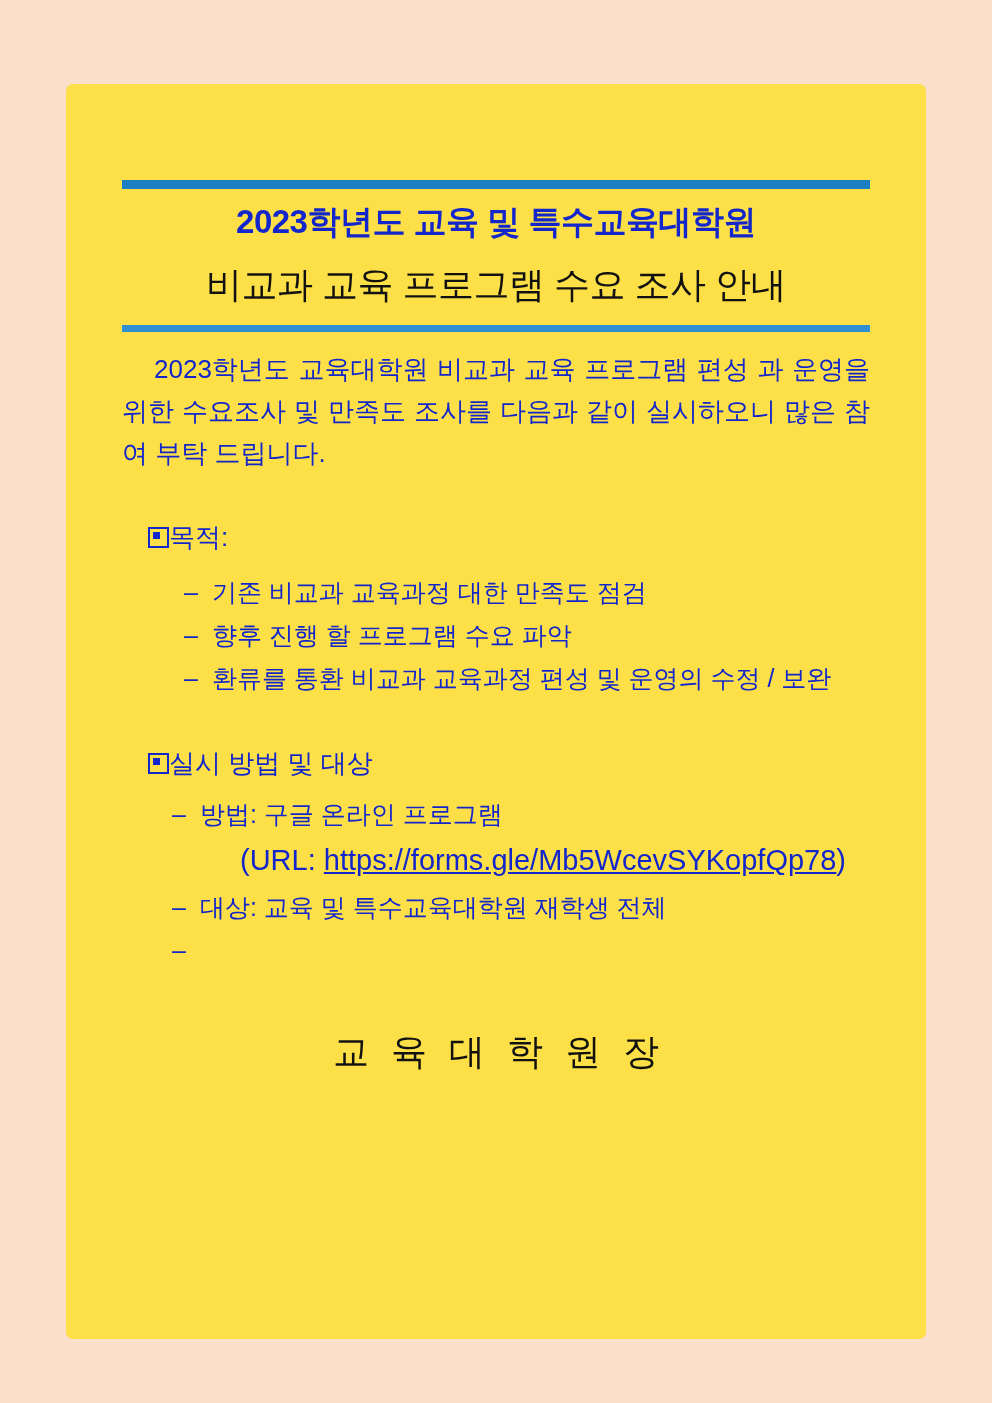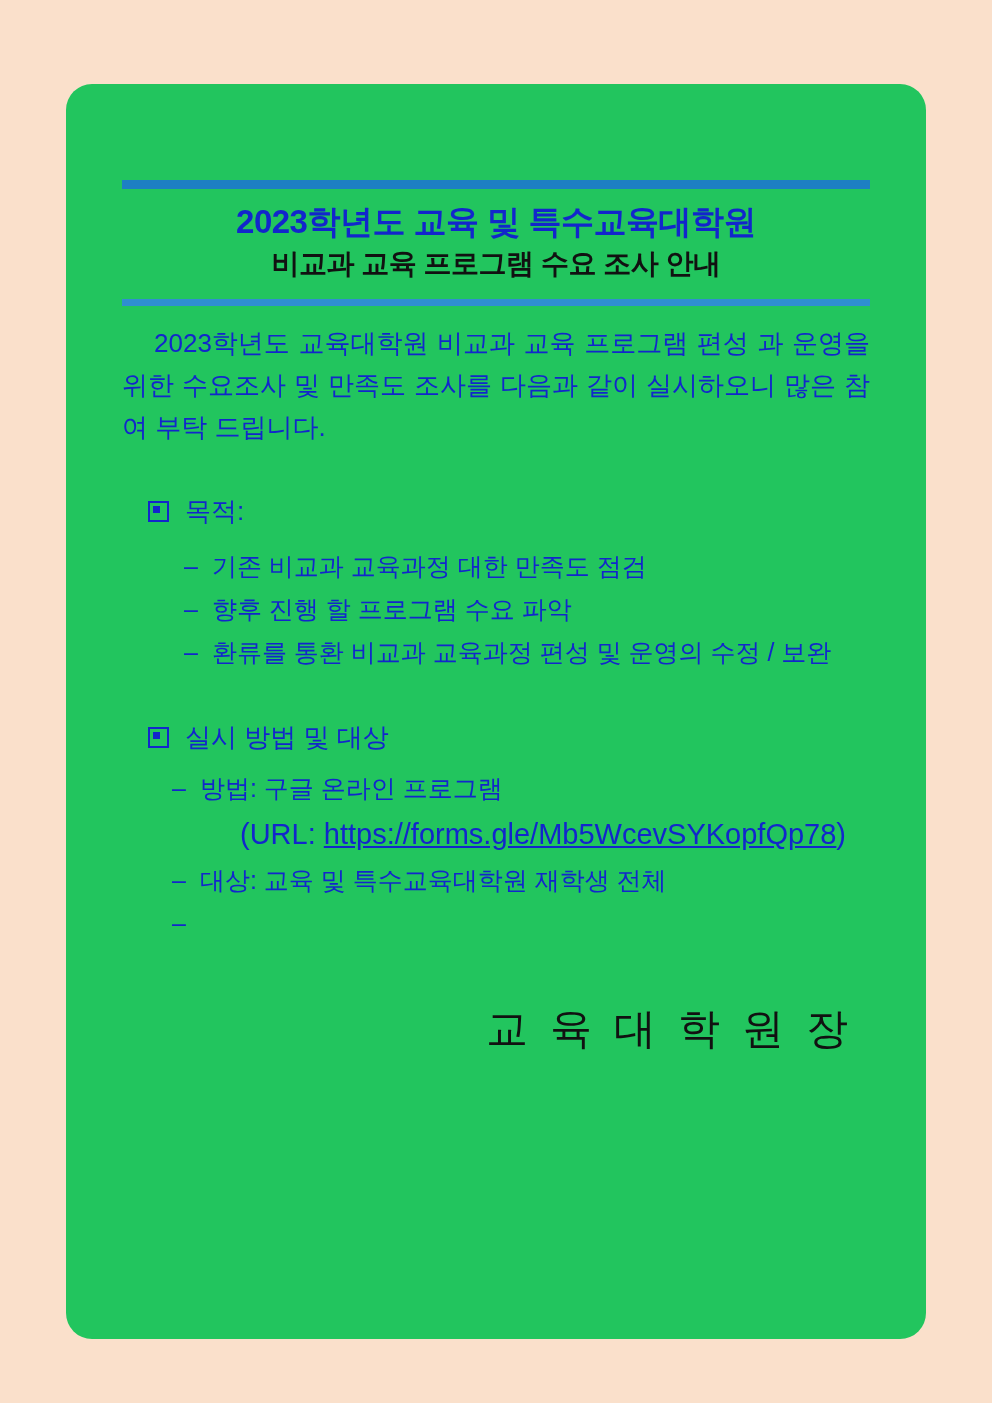--- a/index.html
+++ b/index.html
@@ -12,22 +12,22 @@
     background: #fae0cb;
     font-family: "Liberation Sans", "DejaVu Sans", sans-serif;
     overflow: hidden;
   }
   .page {
     position: absolute;
     left: 66px;
     top: 84px;
     width: 860px;
     height: 1255px;
-    background: #22c55e;
-    border-radius: 26px;
+    background: #fde047;
+    border-radius: 7px;
   }
   .inner {
     position: absolute;
     left: 56px;
     top: 96px;
     right: 56px;
   }
   .rule-top {
     height: 9px;
     background: #1d7fc3;
@@ -44,47 +44,47 @@
     padding: 12px 0 10px 0;
   }
   .title-line1 {
     font-size: 33px;
     font-weight: bold;
     color: #1226cc;
     letter-spacing: -0.5px;
     line-height: 1.25;
   }
   .title-line2 {
-    font-size: 28px;
-    font-weight: bold;
+    font-size: 36px;
+    font-weight: normal;
     color: #111111;
     letter-spacing: -0.5px;
     line-height: 1.3;
-    margin-top: 4px;
+    margin-top: 20px;
   }
   .intro {
     margin-top: 16px;
     font-size: 26px;
     color: #1226cc;
     line-height: 1.62;
     text-align: justify;
     text-justify: inter-word;
     letter-spacing: 0px;
   }
   .intro .indent { display: inline-block; width: 32px; }
 
   .section {
     margin-top: 46px;
   }
   .sec-head {
     font-size: 26px;
     color: #1226cc;
     display: flex;
     align-items: center;
-    gap: 16px;
+    gap: 0;
     padding-left: 26px;
   }
   .bullet-sq {
     display: inline-block;
     width: 17px;
     height: 17px;
     border: 2px solid #1226cc;
     position: relative;
     flex: none;
   }
@@ -123,22 +123,22 @@
   }
   .date {
     margin-top: 60px;
     text-align: center;
     font-size: 28px;
     color: #111;
     letter-spacing: 2px;
   }
   .signer {
     margin-top: 56px;
-    text-align: right;
-    font-size: 42px;
+    text-align: center;
+    font-size: 36px;
     color: #111;
     letter-spacing: 22px;
     text-indent: 22px;
     font-weight: 500;
   }
 </style>
 </head>
 <body>
 
 <div class="page">

